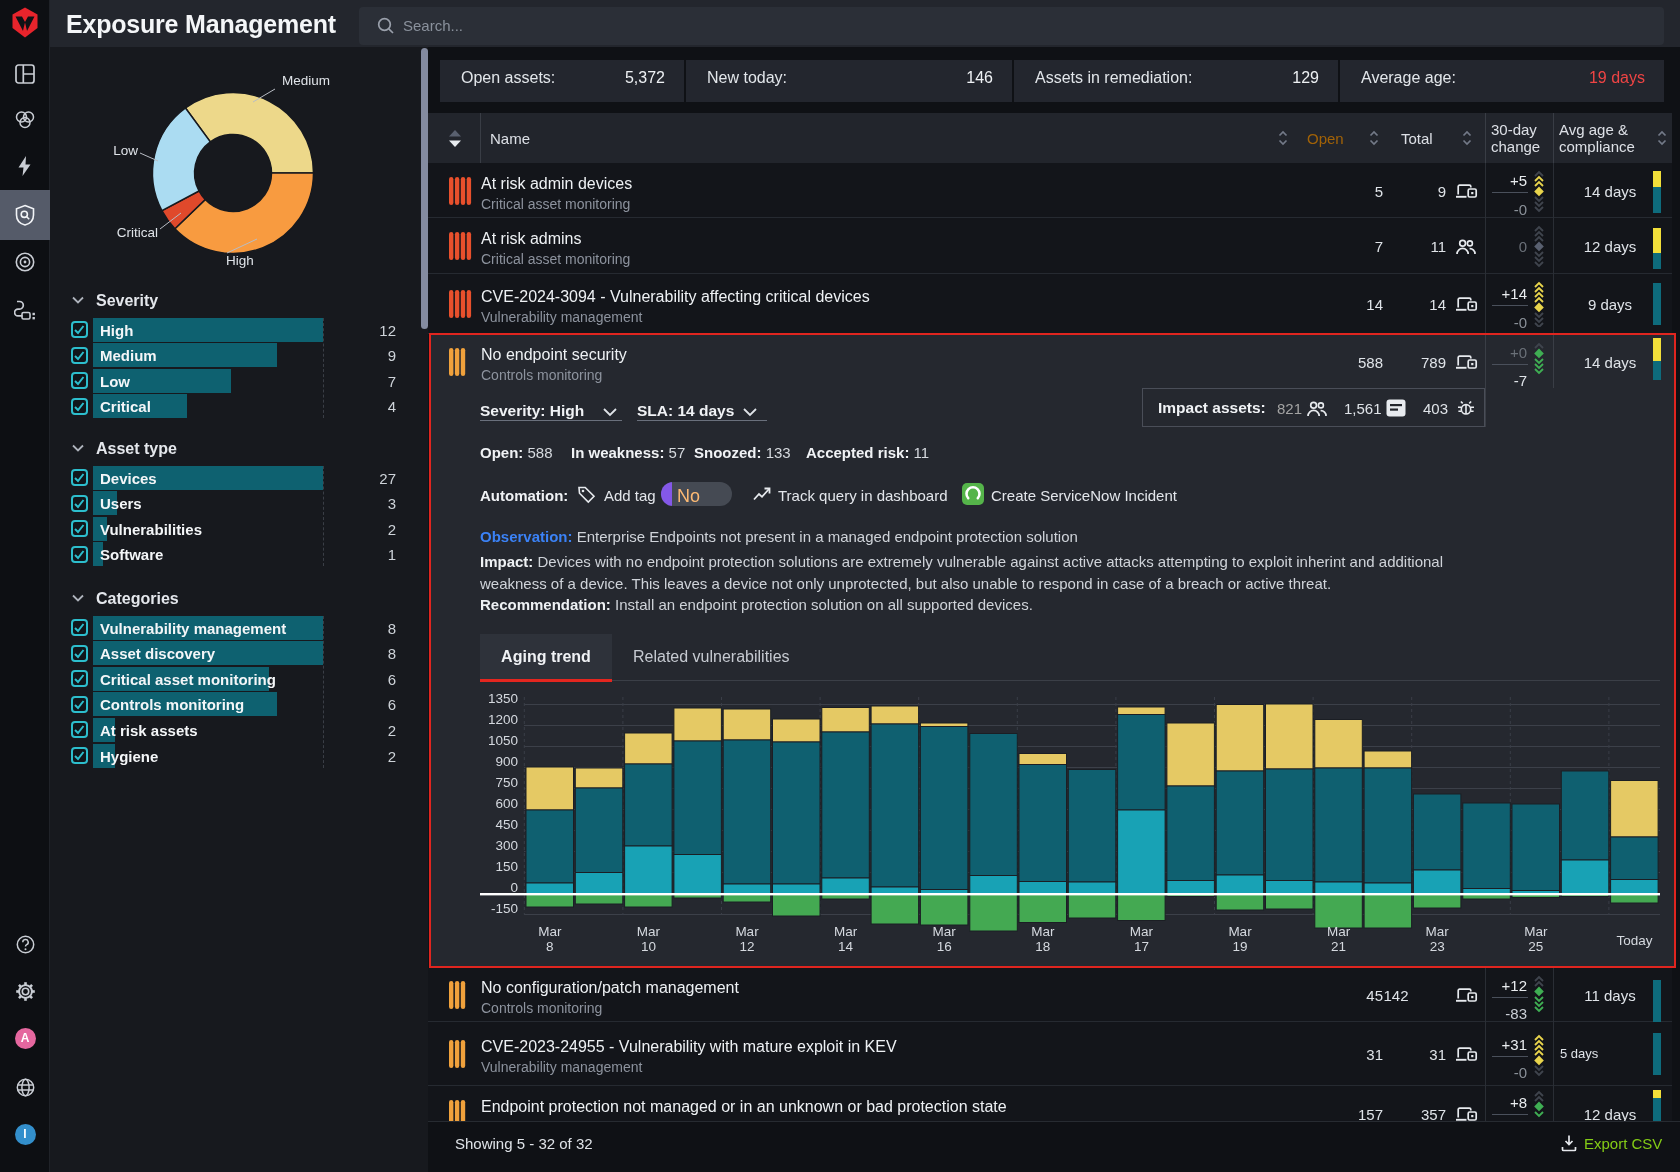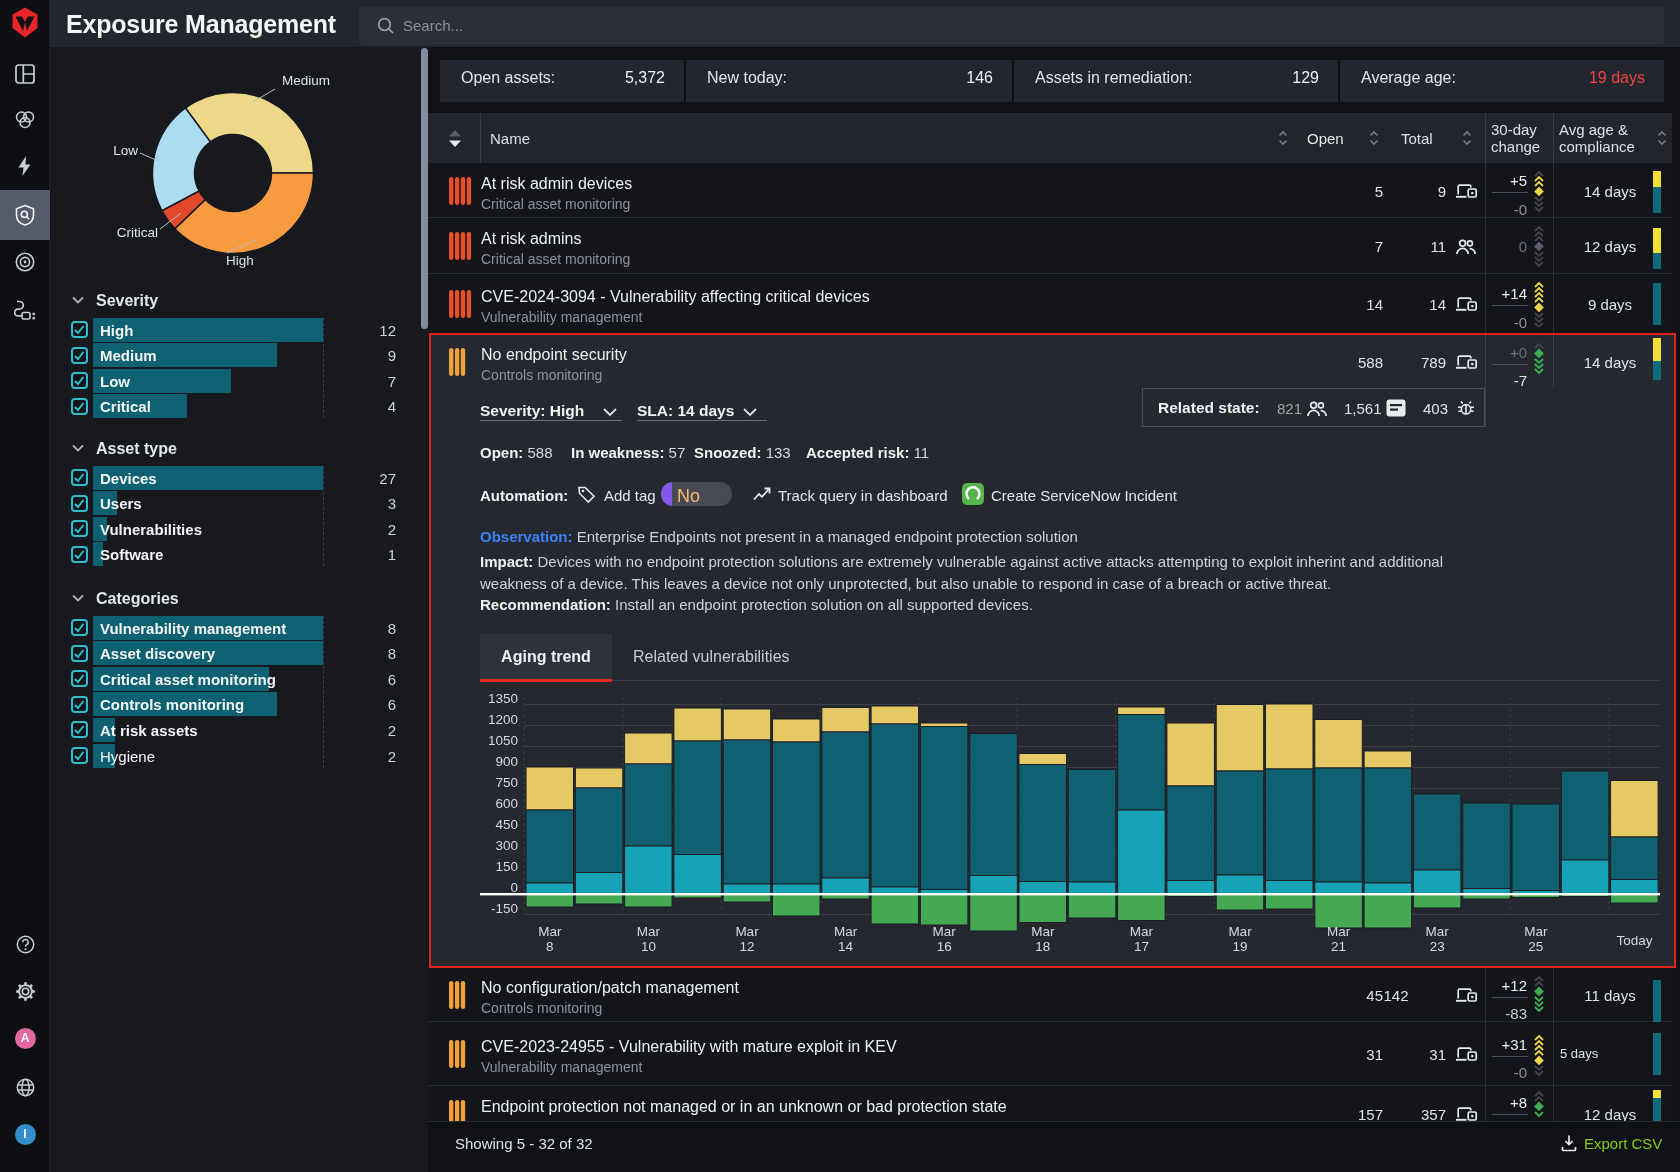--- a/index.html
+++ b/index.html
@@ -138,21 +138,21 @@
       <polyline points="4,9 7,12 12.5,5" fill="none" stroke="#2dbecd" stroke-width="2"></polyline>
     </svg>
     <div style="position:absolute;left:42.5px;top:670.9000000000001px;width:22px;height:24px;background:#0e6170"></div>
     <div style="position:absolute;left:50px;top:674.9000000000001px;font-size:15px;font-weight:700;color:#f4f6f8">At risk assets</div>
     <div style="position:absolute;right:32px;top:674.9000000000001px;font-size:15px;color:#ced3d9">2</div>
     <svg style="position:absolute;left:21px;top:700.0000000000001px" width="17" height="17" viewBox="0 0 17 17">
       <rect x="1" y="1" width="15" height="15" rx="3" fill="#10161b" stroke="#2dbecd" stroke-width="2"></rect>
       <polyline points="4,9 7,12 12.5,5" fill="none" stroke="#2dbecd" stroke-width="2"></polyline>
     </svg>
     <div style="position:absolute;left:42.5px;top:696.5000000000001px;width:22px;height:24px;background:#0e6170"></div>
-    <div style="position:absolute;left:50px;top:700.5000000000001px;font-size:15px;font-weight:400;color:#f4f6f8">Hygiene</div>
+    <div style="position:absolute;left:50px;top:700.5000000000001px;font-size:15px;font-weight:700;color:#f4f6f8">Hygiene</div>
     <div style="position:absolute;right:32px;top:700.5000000000001px;font-size:15px;color:#ced3d9">2</div>
   </div>
 <div style="position:absolute;left:420.5px;top:48px;width:7.5px;height:281px;border-radius:4px;background:#848ba0"></div>
 <div style="position:absolute;left:428px;top:163px;width:1244px;height:171px;background:#13151a"></div>
 <div style="position:absolute;left:428px;top:967.5px;width:1244px;height:153.5px;background:#13151a"></div>
 <div style="position:absolute;left:440px;top:59.5px;width:244px;height:42px;background:#23262e"></div>
 <div style="position:absolute;left:461px;top:69px;font-size:16px;color:#e2e6ea">Open assets:</div>
 <div style="position:absolute;left:440px;top:69px;width:225px;text-align:right;font-size:16px;color:#eef1f4">5,372</div>
 <div style="position:absolute;left:686px;top:59.5px;width:326px;height:42px;background:#23262e"></div>
 <div style="position:absolute;left:707px;top:69px;font-size:16px;color:#e2e6ea">New today:</div>
@@ -169,21 +169,21 @@
 <div style="position:absolute;left:1553px;top:113px;height:50px;border-left:1px solid #393d45"></div>
 <svg style="position:absolute;left:447px;top:129px" width="16" height="20" viewBox="0 0 16 20">
     <polygon points="8,1 14,7.5 2,7.5" fill="#59606f"></polygon>
     <polygon points="2,11.5 14,11.5 8,18" fill="#e8ebef"></polygon>
   </svg>
 <div style="position:absolute;left:490px;top:130px;font-size:15px;color:#dde0e6">Name</div>
 <svg style="position:absolute;left:1277px;top:130px" width="12" height="16" viewBox="0 0 12 16">
     <polyline points="2.5,5.5 6,2 9.5,5.5" fill="none" stroke="#737a88" stroke-width="1.7"></polyline>
     <polyline points="2.5,10.5 6,14 9.5,10.5" fill="none" stroke="#737a88" stroke-width="1.7"></polyline>
   </svg>
-<div style="position:absolute;left:1307px;top:130px;font-size:15px;color:#e5e5e5">Open</div>
+<div style="position:absolute;left:1307px;top:130px;font-size:15px;color:#a16207">Open</div>
 <svg style="position:absolute;left:1368px;top:130px" width="12" height="16" viewBox="0 0 12 16">
     <polyline points="2.5,5.5 6,2 9.5,5.5" fill="none" stroke="#737a88" stroke-width="1.7"></polyline>
     <polyline points="2.5,10.5 6,14 9.5,10.5" fill="none" stroke="#737a88" stroke-width="1.7"></polyline>
   </svg>
 <div style="position:absolute;left:1401px;top:130px;font-size:15px;color:#dde0e6">Total</div>
 <svg style="position:absolute;left:1461px;top:130px" width="12" height="16" viewBox="0 0 12 16">
     <polyline points="2.5,5.5 6,2 9.5,5.5" fill="none" stroke="#737a88" stroke-width="1.7"></polyline>
     <polyline points="2.5,10.5 6,14 9.5,10.5" fill="none" stroke="#737a88" stroke-width="1.7"></polyline>
   </svg>
 <div style="position:absolute;left:1491px;top:121px;font-size:15px;line-height:17px;color:#dde0e6">30-day<br>change</div>
@@ -327,21 +327,21 @@
 <svg style="position:absolute;left:602px;top:407px" width="16" height="10" viewBox="0 0 16 10">
     <polyline points="2,2 8,8 14,2" fill="none" stroke="#dfe3e8" stroke-width="1.8"></polyline>
   </svg>
 <div style="position:absolute;left:480px;top:419.5px;width:142px;border-top:1px solid #6a707c"></div>
 <div style="position:absolute;left:637px;top:402px;font-size:15.5px;font-weight:700;color:#f0f2f5">SLA: 14 days</div>
 <svg style="position:absolute;left:742px;top:407px" width="16" height="10" viewBox="0 0 16 10">
     <polyline points="2,2 8,8 14,2" fill="none" stroke="#dfe3e8" stroke-width="1.8"></polyline>
   </svg>
 <div style="position:absolute;left:637px;top:419.5px;width:130px;border-top:1px solid #6a707c"></div>
 <div style="position:absolute;left:1142px;top:388px;width:342.5px;height:39px;border:1px solid #4a4e58;box-sizing:border-box"></div>
-<div style="position:absolute;left:1158px;top:399px;font-size:15.5px;font-weight:700;color:#f0f2f5">Related state:</div>
+<div style="position:absolute;left:1158px;top:399px;font-size:15.5px;font-weight:700;color:#f0f2f5">Impact assets:</div>
 <div style="position:absolute;left:1277px;top:400px;font-size:15px;color:#a3a3a3">821</div>
 <svg style="position:absolute;left:1306px;top:400px" width="22" height="17" viewBox="0 0 22 17">
     <circle cx="7.6" cy="5.2" r="2.9" fill="none" stroke="#e7eaee" stroke-width="1.7"></circle>
     <path d="M2 16 a5.6 5.6 0 0 1 11.2 0" fill="none" stroke="#e7eaee" stroke-width="1.7"></path>
     <circle cx="14.9" cy="5.4" r="2.5" fill="none" stroke="#e7eaee" stroke-width="1.6"></circle>
     <path d="M14.6 10.7 a5 5 0 0 1 5.4 5.3" fill="none" stroke="#e7eaee" stroke-width="1.7"></path>
   </svg>
 <div style="position:absolute;left:1344px;top:400px;font-size:15px;color:#dfe3e8">1,561</div>
 <svg style="position:absolute;left:1386px;top:399px" width="20" height="18" viewBox="0 0 20 18">
     <rect x="0.5" y="0.5" width="19" height="17" rx="3" fill="#e8ebef"></rect>

